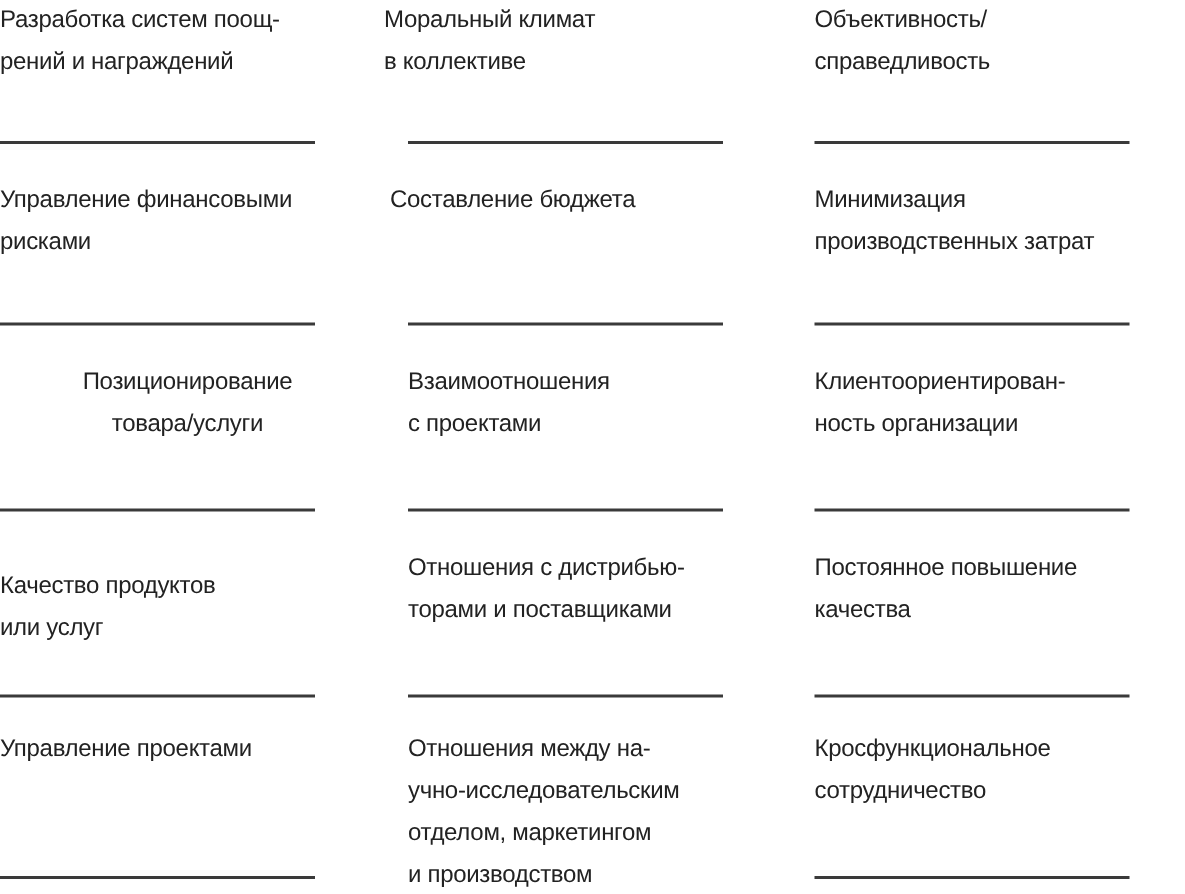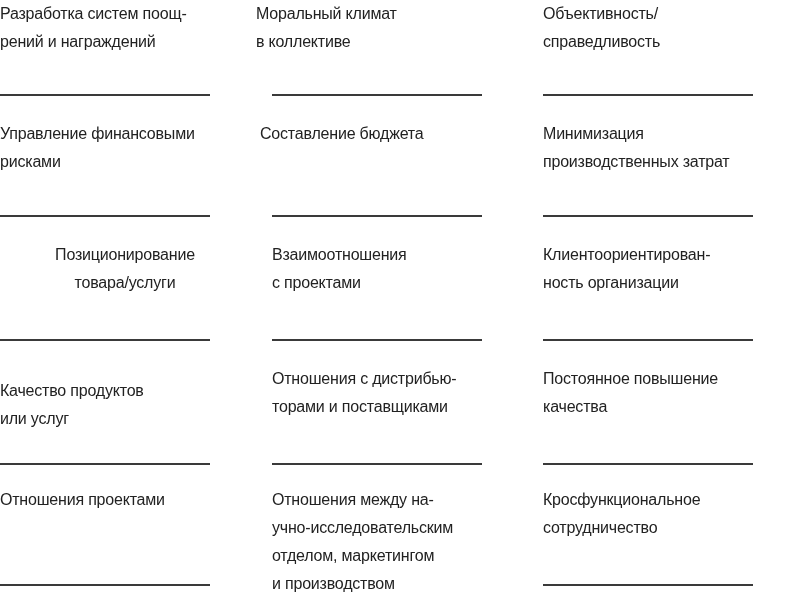--- a/index.html
+++ b/index.html
@@ -77,21 +77,21 @@
 </div>
 <div class="line" style="left:272px; top:463px;"></div>
 
 <div class="cell" style="left:543px; top:365px;">
   <div class="label">Постоянное повышение
 качества</div>
 </div>
 <div class="line" style="left:543px; top:463px;"></div>
 
 <div class="cell" style="left:0px; top:486px;">
-  <div class="label">Отношения проектами</div>
+  <div class="label">Управление проектами</div>
 </div>
 <div class="line" style="left:0px; top:584px;"></div>
 
 <div class="cell" style="left:272px; top:486px;">
   <div class="label">Отношения между на-
 учно-исследовательским
 отделом, маркетингом
 и производством</div>
 </div>
 

